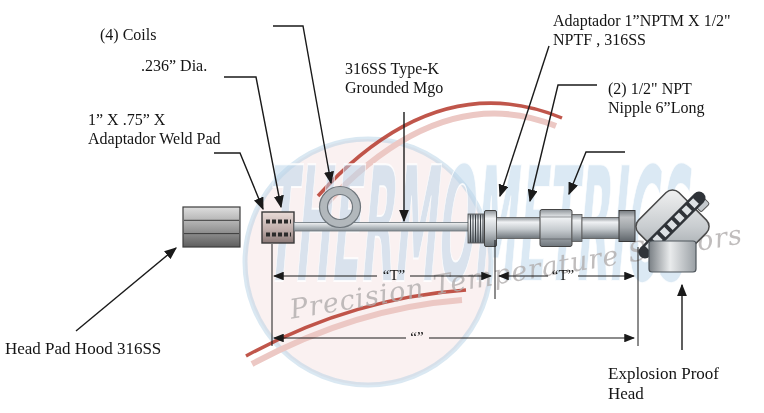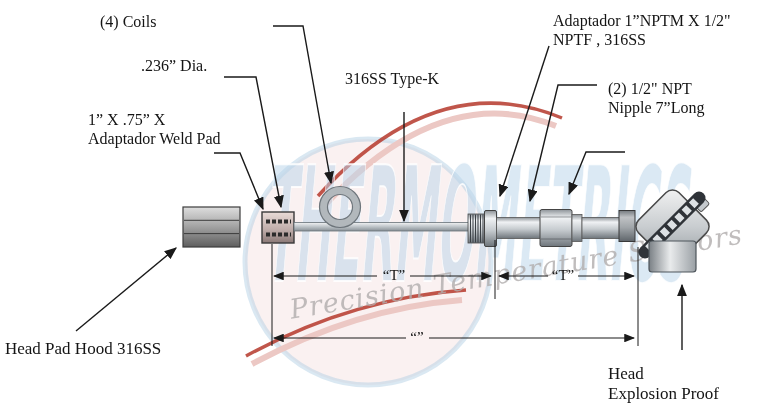--- a/index.html
+++ b/index.html
@@ -162,53 +162,54 @@
     <g fill="none" stroke="#1a1a1a" stroke-width="1.2">
       <line x1="377" y1="276" x2="274" y2="276" marker-end="url(#ah)"></line>
       <line x1="410" y1="276" x2="491" y2="276" marker-end="url(#ah)"></line>
       <line x1="548" y1="276" x2="499" y2="276" marker-end="url(#ah)"></line>
       <line x1="578" y1="276" x2="634" y2="276" marker-end="url(#ah)"></line>
       <line x1="406" y1="338" x2="274" y2="338" marker-end="url(#ah)"></line>
       <line x1="429" y1="338" x2="634" y2="338" marker-end="url(#ah)"></line>
     </g>
   </svg>
 
-  <div class="lbl" style="left:100px;top:12px">
+  <div class="lbl" style="left:100px;top:25px">
     <div>(4) Coils</div>
   </div>
 
   <div class="lbl" style="left:141px;top:56px">
     <div>.236” Dia.</div>
   </div>
 
   <div class="lbl" style="left:88px;top:110px">
     <div>1” X .75” X</div>
     <div>Adaptador Weld Pad</div>
   </div>
 
-  <div class="lbl" style="left:345px;top:69px">
+  <div class="lbl" style="left:345px;top:59px">
     <div>316SS Type-K</div>
+    <div>Grounded Mgo</div>
   </div>
 
   <div class="lbl" style="left:553px;top:11px">
     <div>Adaptador 1”NPTM X 1/2"</div>
     <div>NPTF , 316SS</div>
   </div>
 
   <div class="lbl" style="left:608px;top:79px">
     <div>(2) 1/2" NPT</div>
-    <div>Nipple 7”Long</div>
+    <div>Nipple 6”Long</div>
   </div>
 
   <div class="lbl" style="left:5px;top:339px;font-size:17px">
     <div>Head Pad Hood 316SS</div>
   </div>
 
   <div class="lbl" style="left:608px;top:364px;font-size:17px;line-height:20px">
+    <div>Explosion Proof</div>
     <div>Head</div>
-    <div>Explosion Proof</div>
   </div>
 
   <div class="dim" style="left:394px;top:266px">“T”</div>
   <div class="dim" style="left:563px;top:266px">“T”</div>
   <div class="dim" style="left:417px;top:328px">“”</div>
 
 </div>
 
 </body></html>

